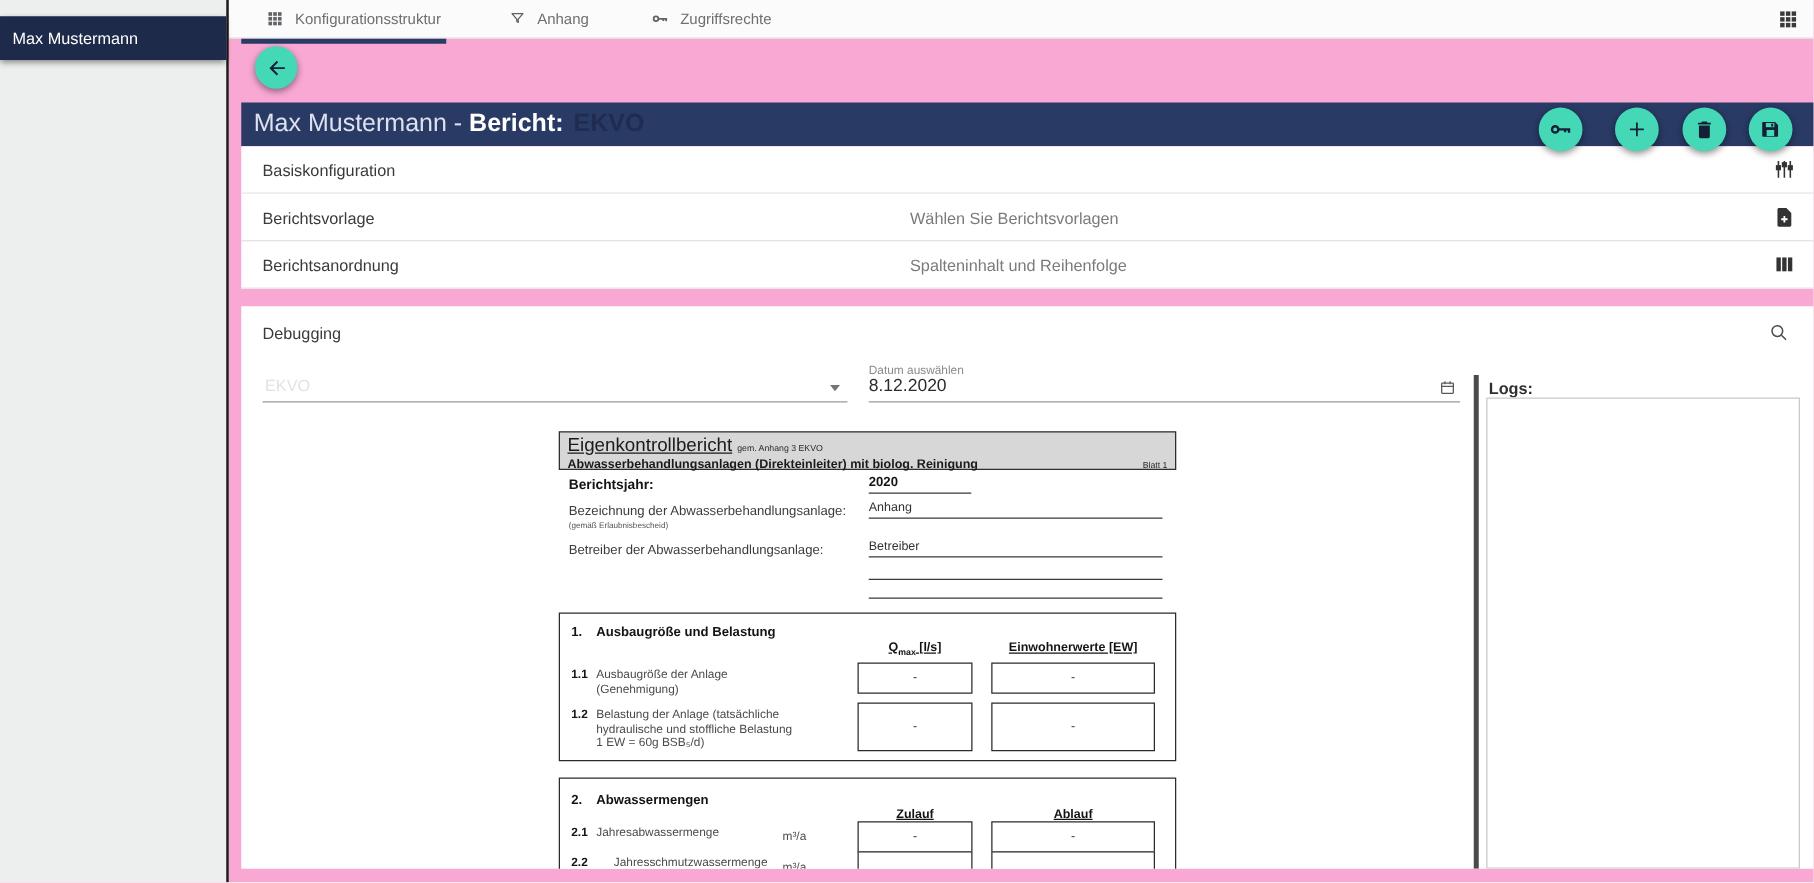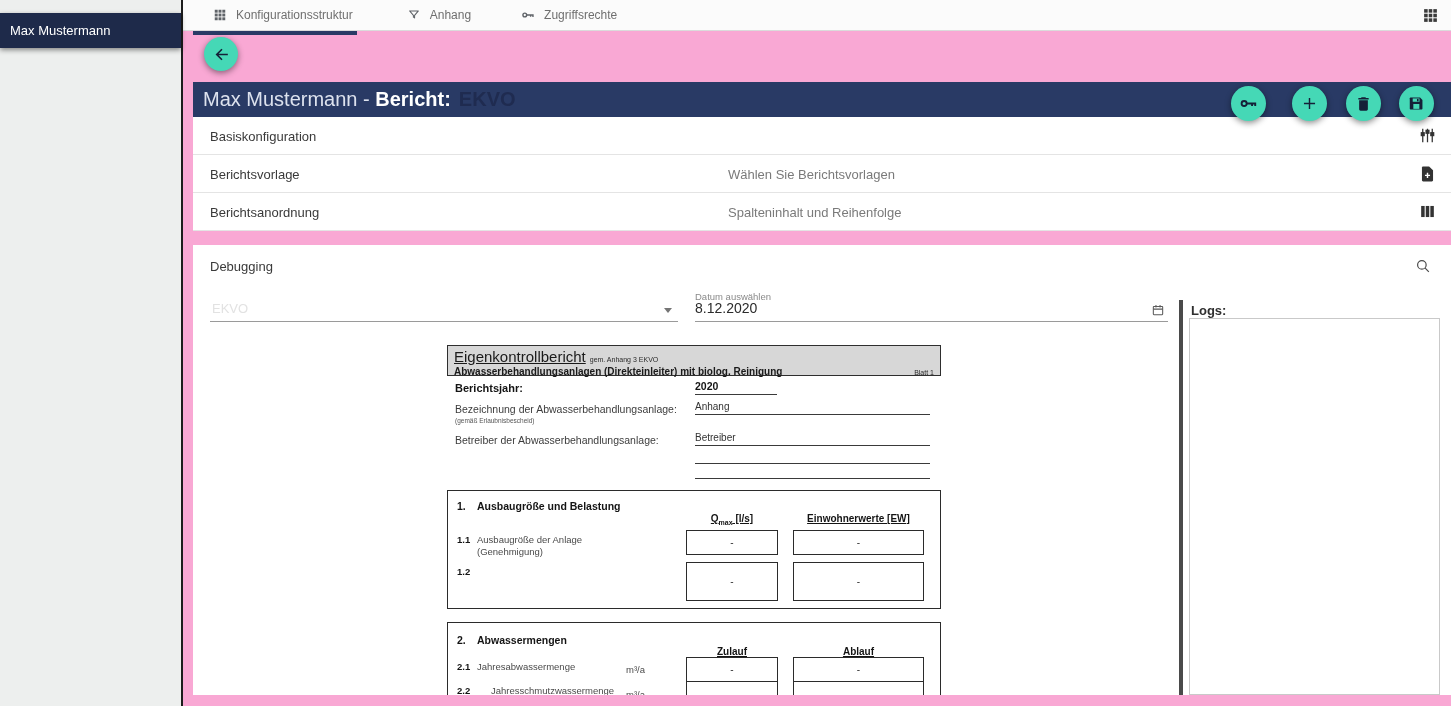--- a/index.html
+++ b/index.html
@@ -295,20 +295,25 @@
             <span style="display:block">(Genehmigung)</span>
           </span>
         <div class="in-box" style="left:238px; top:39px; width:92px; height:25px;">
             <span>-</span>
           </div>
         <div class="in-box" style="left:345px; top:39px; width:131px; height:25px;">
             <span>-</span>
           </div>
 
         <span class="row-num" style="left:9px; top:75px;">1.2</span>
+        <span class="row-txt" style="left:29px; top:75px;">
+            <span style="display:block">Belastung der Anlage (tatsächliche</span>
+            <span style="display:block">hydraulische und stoffliche Belastung</span>
+            <span style="display:block">1 EW = 60g BSB₅/d)</span>
+          </span>
         <div class="in-box" style="left:238px; top:71px; width:92px; height:39px;">
             <span>-</span>
           </div>
         <div class="in-box" style="left:345px; top:71px; width:131px; height:39px;">
             <span>-</span>
           </div>
       </div>
 
       <div class="sec-box" style="top:277px; height:120px;">
         <span class="sec-num" style="left:9px; top:11px;">2.</span>

